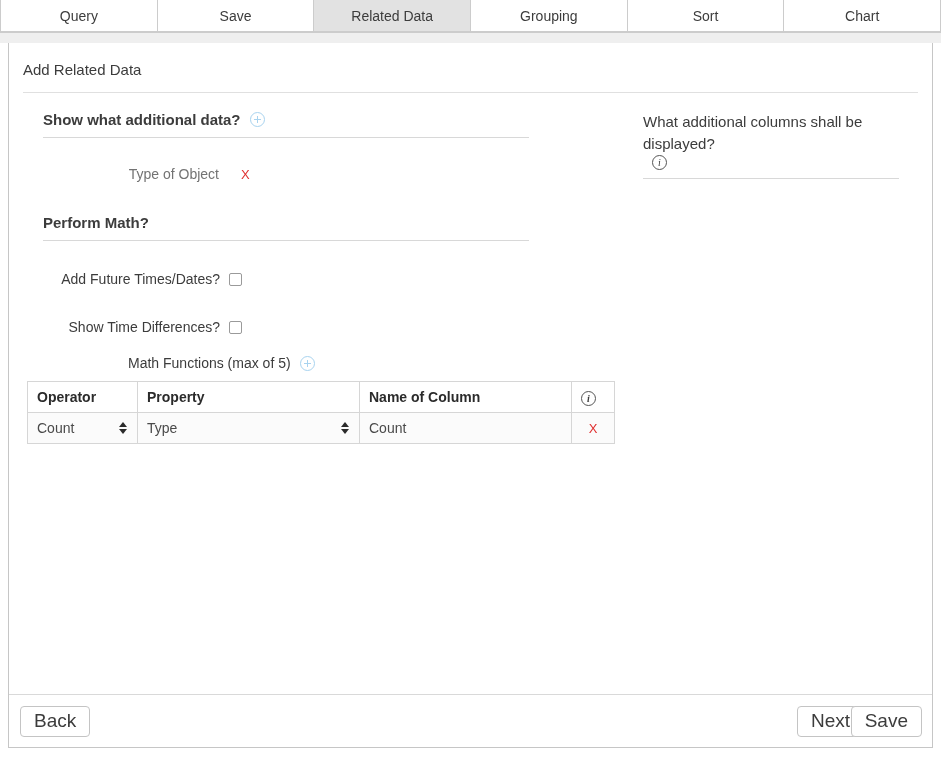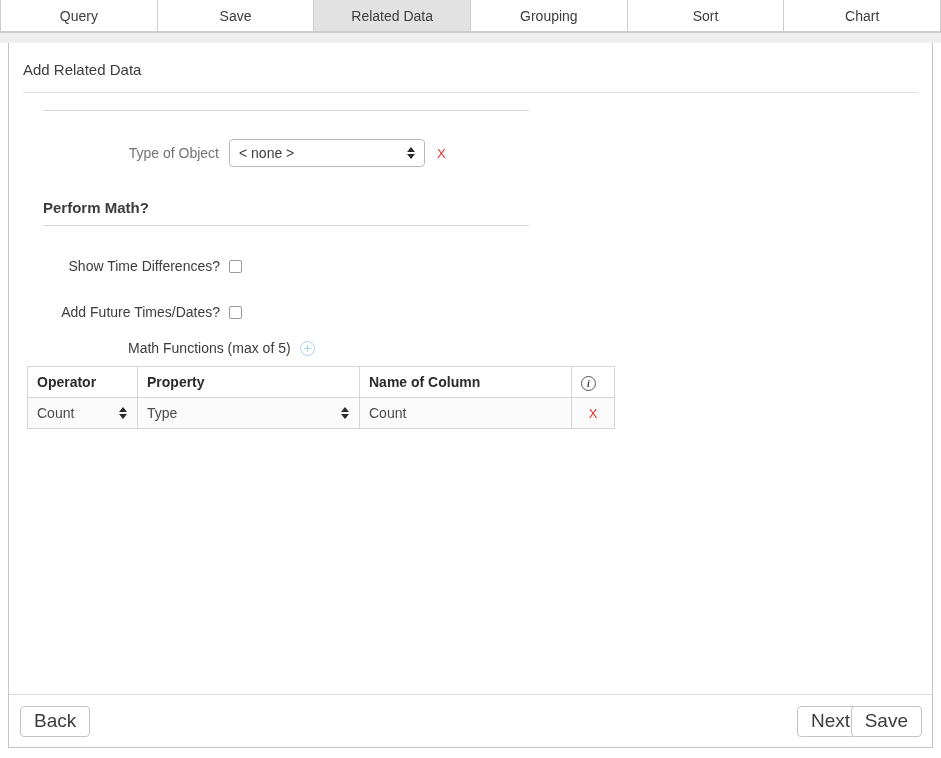--- a/index.html
+++ b/index.html
@@ -322,43 +322,43 @@
 
 <div class="panel">
 
   <div class="panel-title">Add Related Data</div>
   <div class="panel-title-rule"></div>
 
   <div class="body">
 
     <div class="col-left">
 
+      <div class="sect-head">
+        <span>Show what additional data?</span>
+        <span class="plus-icon"></span>
+      </div>
       <div class="sect-rule"></div>
 
       <div class="field-row">
         <div class="field-label">Type of Object</div>
-        <div class="select-box">
-          <span>&lt; none &gt;</span>
-          <span class="spinner"></span>
-        </div>
         <span class="x-btn row-x">X</span>
       </div>
 
       <div class="sect-head" style="margin-top:22px;">
         <span>Perform Math?</span>
       </div>
       <div class="sect-rule"></div>
 
+      <div class="check-row">
+        <div class="check-label">Add Future Times/Dates?</div>
+        <div class="checkbox"></div>
+      </div>
+
       <div class="check-row" style="margin-top:32px;">
         <div class="check-label">Show Time Differences?</div>
-        <div class="checkbox"></div>
-      </div>
-
-      <div class="check-row">
-        <div class="check-label">Add Future Times/Dates?</div>
         <div class="checkbox"></div>
       </div>
 
       <div class="mf-caption">
         <span>Math Functions (max of 5)</span>
         <span class="plus-icon"></span>
       </div>
 
       <table class="mf">
         <thead>
@@ -389,20 +389,27 @@
               <span>Count</span>
             </td>
             <td class="c-i">
               <span class="x-btn">X</span>
             </td>
           </tr>
         </tbody>
       </table>
     </div>
 
+    <div class="col-right">
+      <div class="sect-head right">
+        <span>What additional columns shall be displayed?</span>
+        <span class="info-icon">i</span>
+      </div>
+      <div class="sect-rule right"></div>
+    </div>
 
   </div>
 
   <div class="footer">
     <button class="btn btn-back">Back</button>
     <button class="btn btn-next">Next</button>
     <button class="btn btn-save">Save</button>
   </div>
 
 </div>

